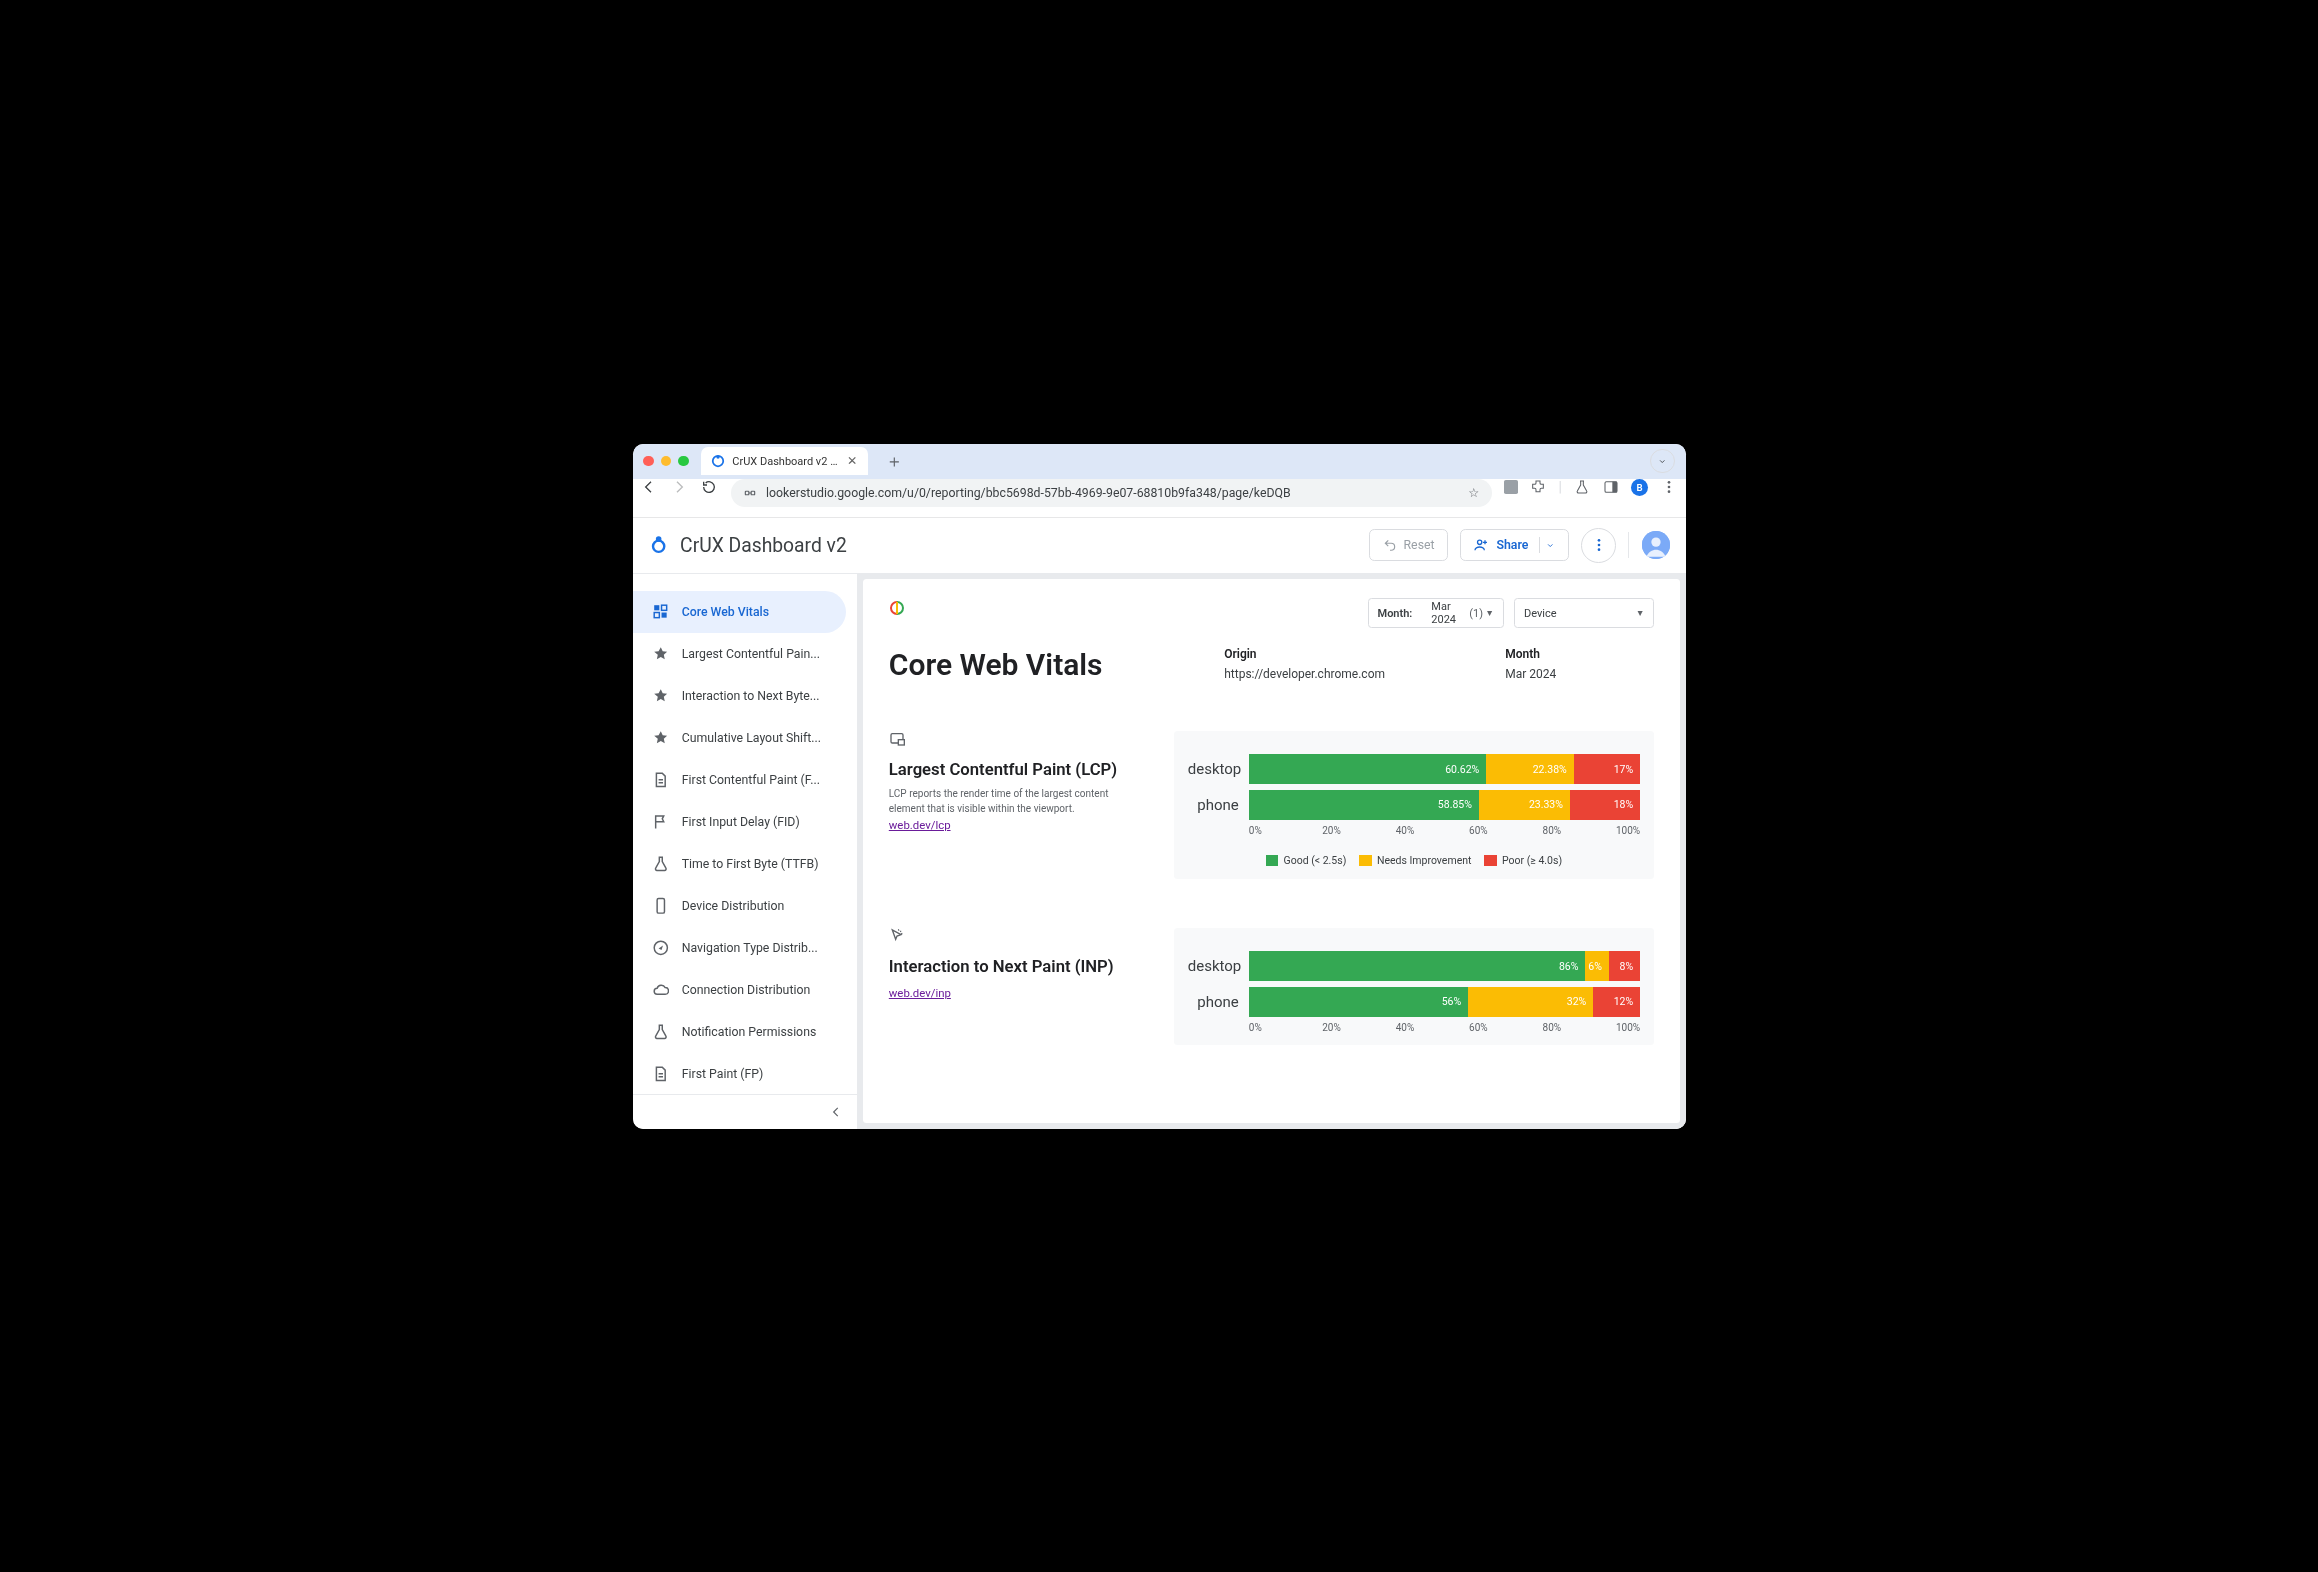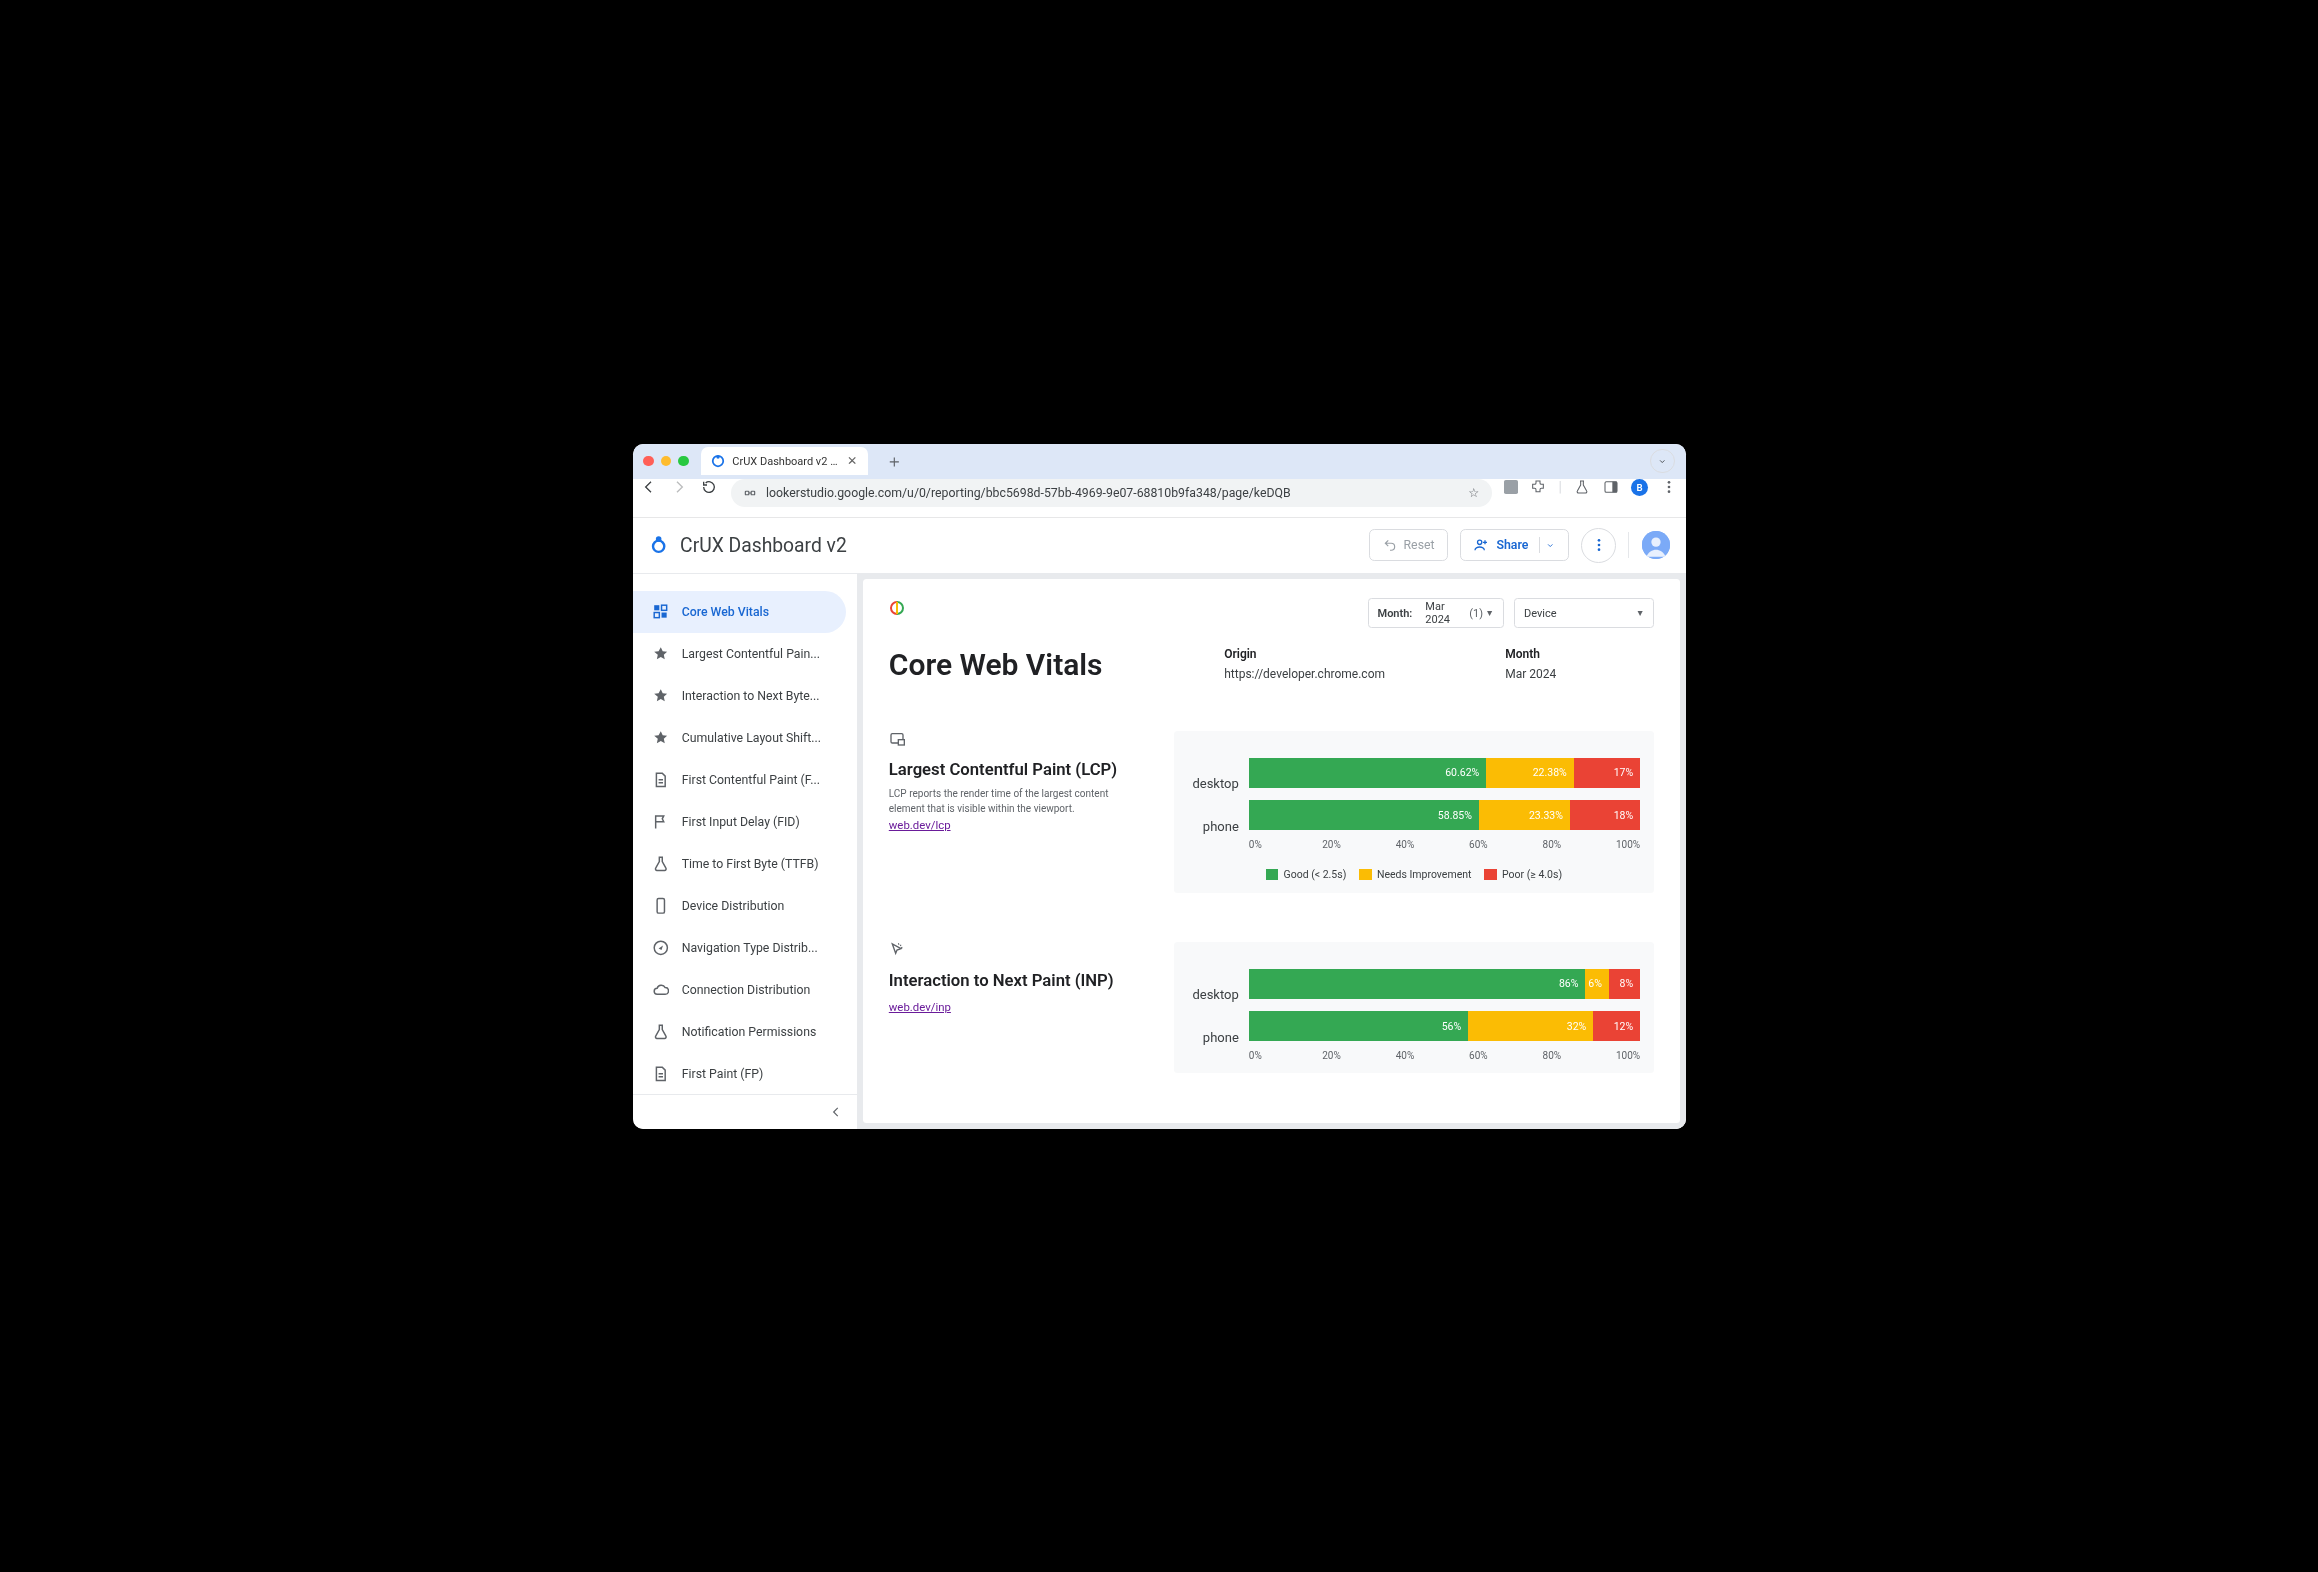--- a/index.html
+++ b/index.html
@@ -58,21 +58,21 @@
 .side-item.active .ico { color: #1967d2; }
 .side-collapse { height: 35px; border-top: 0.9px solid #e8eaed; display: flex; align-items: center; padding-right: 14px; justify-content: flex-end; color: #5f6368; cursor: pointer; }
 
 .canvas { flex: 1; background: #e8eaed; padding: 5.3px; overflow: hidden; }
 .page { background: #fff; border-radius: 3.5px; height: 100%; padding: 19.3px 26px; overflow-y: auto; position: relative; }
 .page-header { display: flex; align-items: flex-start; gap: 17.6px; margin-bottom: 7px; }
 .page-logo { width: 16px; height: 16px; margin-top: 1.8px; }
 .page-filters { margin-left: auto; display: flex; gap: 10.5px; }
 .filter { border: 0.9px solid #dadce0; border-radius: 3.5px; height: 30px; font-size: 11px; display: flex; align-items: center; padding: 0 8.8px; color: #3c4043; cursor: pointer; }
 .filter.month { width: 136px; }
-.filter.month b { font-weight: 600; margin-right: 13px; }
+.filter.month b { font-weight: 600; margin-right: 19px; }
 .filter.month .count { margin-left: auto; color: #5f6368; }
 .filter.device { width: 140px; }
 .filter .drop { margin-left: auto; color: #5f6368; font-size: 8.8px; }
 
 .info-row { display: flex; margin-top: 19.3px; gap: 35px; }
 .page-title { font-size: 30px; font-weight: 600; color: #202124; flex: 1; }
 .info-col { min-width: 149px; }
 .info-col .k { font-size: 12px; font-weight: 600; color: #202124; margin-bottom: 5.3px; }
 .info-col .v { font-size: 12px; color: #3c4043; }
 
@@ -80,21 +80,21 @@
 .metric-left { width: 255px; }
 .metric-icon { color: #5f6368; margin-bottom: 12.3px; }
 .metric-title { font-size: 16.7px; font-weight: 600; color: #202124; margin-bottom: 8.8px; }
 .metric-desc { font-size: 10px; color: #5f6368; line-height: 1.45; }
 .metric-link { font-size: 11.4px; color: #6a1b9a; text-decoration: underline; cursor: pointer; }
 .metric-right { flex: 1; background: #f8f9fa; border-radius: 3.5px; padding: 23px 14px 12.3px 14px; }
 
 
 .chart { }
 .chart .row { display: flex; align-items: center; gap: 10.5px; margin-bottom: 5.3px; }
-.chart .rlabel { width: 51px; text-align: right; font-size: 13px; color: #3c4043; margin-top: 22px; }
+.chart .rlabel { width: 51px; text-align: right; font-size: 15px; color: #3c4043; }
 .chart .bar { flex: 1; height: 30px; display: flex; position: relative; }
 .chart .seg { height: 100%; color: #fff; font-size: 10.5px; display: flex; align-items: center; justify-content: flex-end; padding: 0 7px; }
 .chart .seg.g { background: #34a853; } .chart .seg.y { background: #fbbc04; } .chart .seg.r { background: #ea4335; }
 .chart .axis { display: flex; margin-left: 61px; margin-top: 5.3px; }
 .chart .tick { flex: 1; font-size: 10px; color: #5f6368; text-align: left; }
 .chart .tick:last-child { text-align: right; flex: 0 0 auto; }
 .chart .legend { display: flex; gap: 13px; justify-content: center; margin-top: 18px; }
 .chart .lg { display: flex; gap: 5.3px; align-items: center; font-size: 10.5px; color: #3c4043; }
 .chart .sw { width: 12.3px; height: 10.5px; }
 .chart .sw.g{background:#34a853;} .chart .sw.y{background:#fbbc04;} .chart .sw.r{background:#ea4335;}

